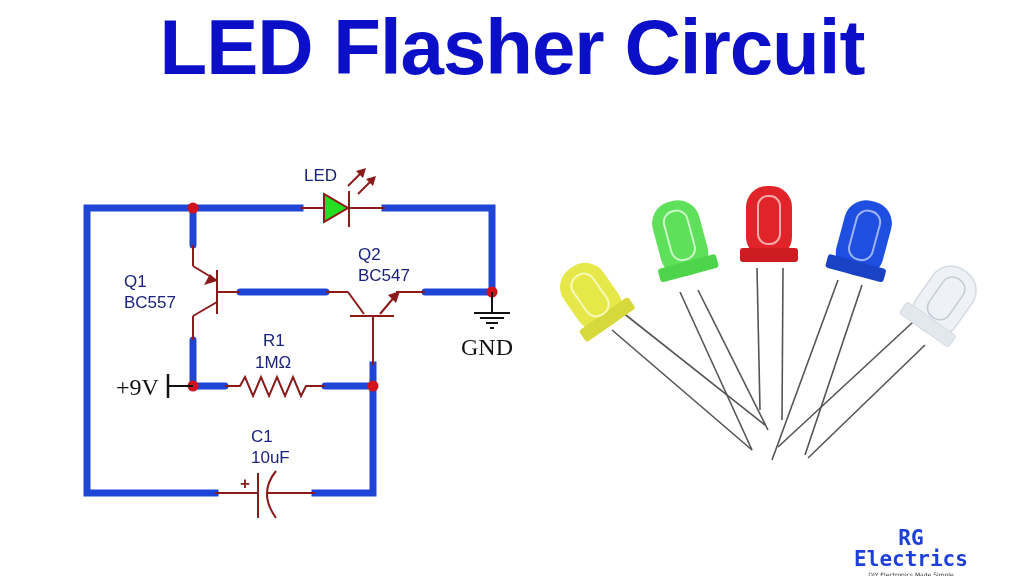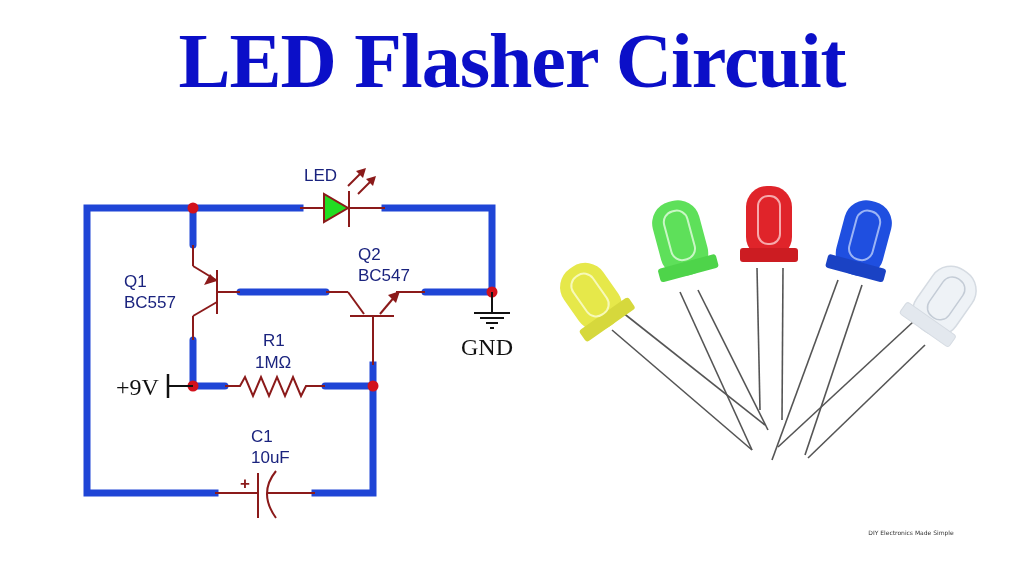--- a/index.html
+++ b/index.html
@@ -1,19 +1,19 @@
 <!DOCTYPE html>
 <html><head>
   <meta charset="utf-8">
   <style>
     html, body { margin: 0; padding: 0; background: #ffffff; }
     body { width: 1024px; height: 576px; position: relative; overflow: hidden; }
     .title {
-      position: absolute; left: 0; top: 22px; width: 1024px; text-align: center;
-      font-family: Liberation Serif, serif; font-weight: bold;
+      position: absolute; left: 0; top: 8px; width: 1024px; text-align: center;
+      font-family: Liberation Sans, sans-serif; font-weight: bold;
       font-size: 78px; color: #0b0fc8; letter-spacing: -1px; line-height: 1;
     }
     svg.schem { position: absolute; left: 0; top: 0; }
     .lbl { font-family: "Liberation Sans", sans-serif; font-size: 17px; fill: #1a237e; }
     .serif { font-family: "Liberation Serif", serif; font-size: 24px; fill: #111; }
     .wire { stroke: #1f45d6; stroke-width: 7; stroke-linecap: round; fill: none; }
     .wire-sq { stroke: #1f45d6; stroke-width: 7; stroke-linecap: square; stroke-linejoin: miter; fill: none; }
     .comp { stroke: #8b1a1a; stroke-width: 2; fill: none; }
     .dot { fill: #d2121c; }
     .logo {
@@ -156,14 +156,15 @@
 
     <g transform="rotate(35 945 300)">
       <rect x="921" y="265" width="48" height="72" rx="22" fill="#eef2f6" stroke="#d5dbe2" stroke-width="1.5"></rect>
       <rect x="915" y="323" width="60" height="14" rx="3" fill="#e3e8ee" stroke="#d5dbe2" stroke-width="1"></rect>
       <rect x="933" y="275" width="24" height="46" rx="11" fill="none" stroke="#c4ccd6" stroke-width="1.5"></rect>
     </g>
   </g>
 </svg>
 
 <div class="logo">
+  <div class="logo-title">RG Electrics</div>
   <div class="logo-sub">DIY Electronics Made Simple</div>
 </div>
 
 </body></html>

